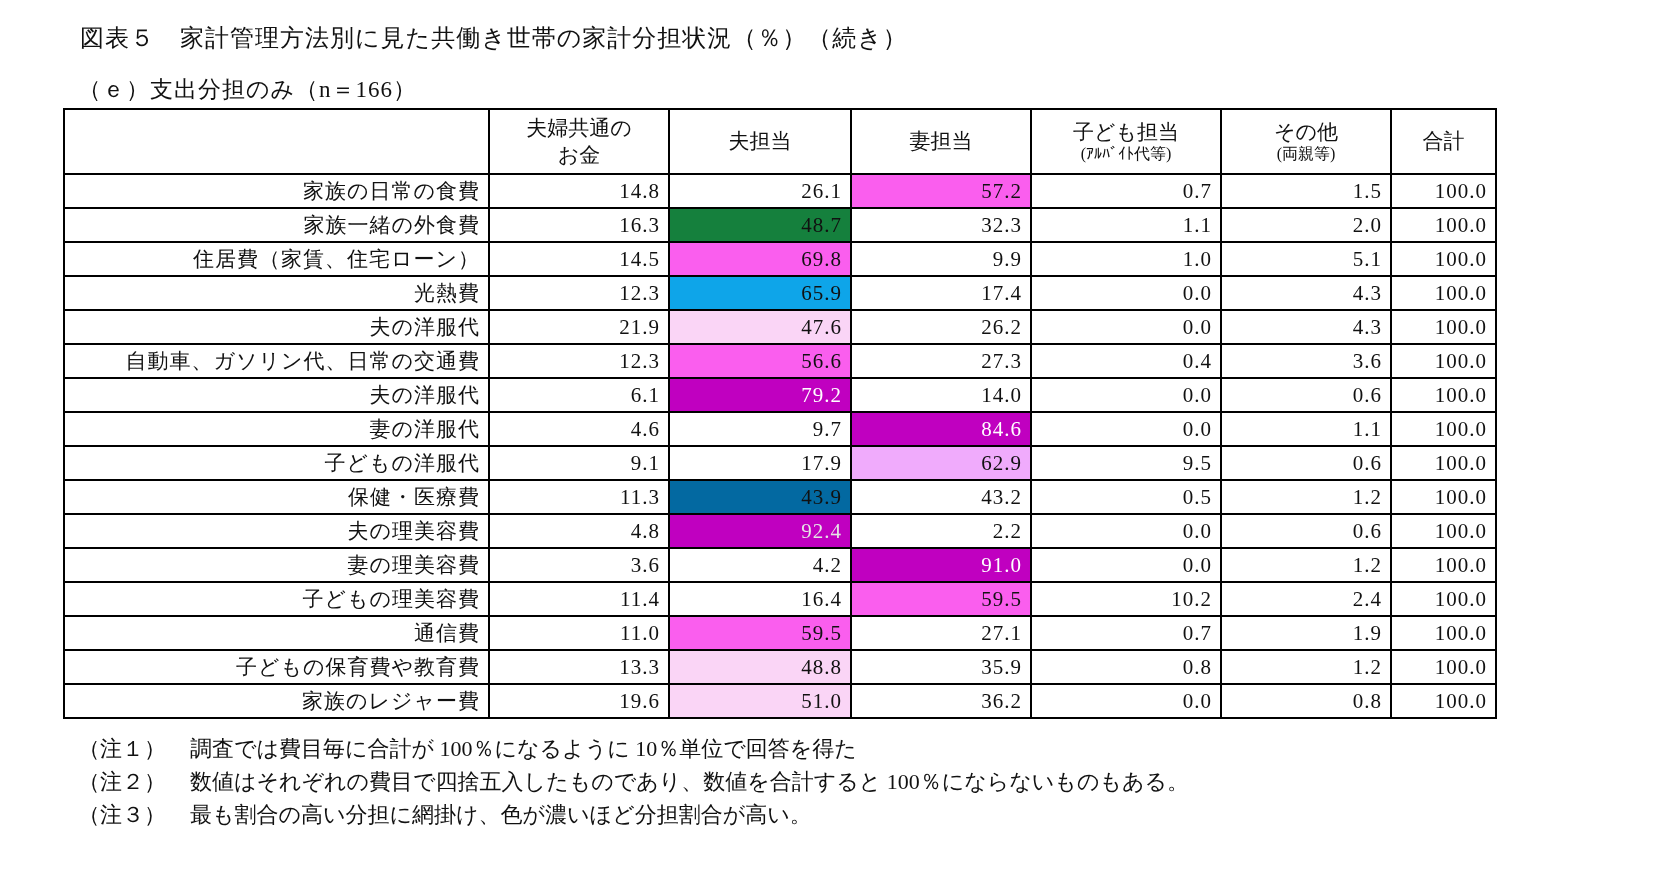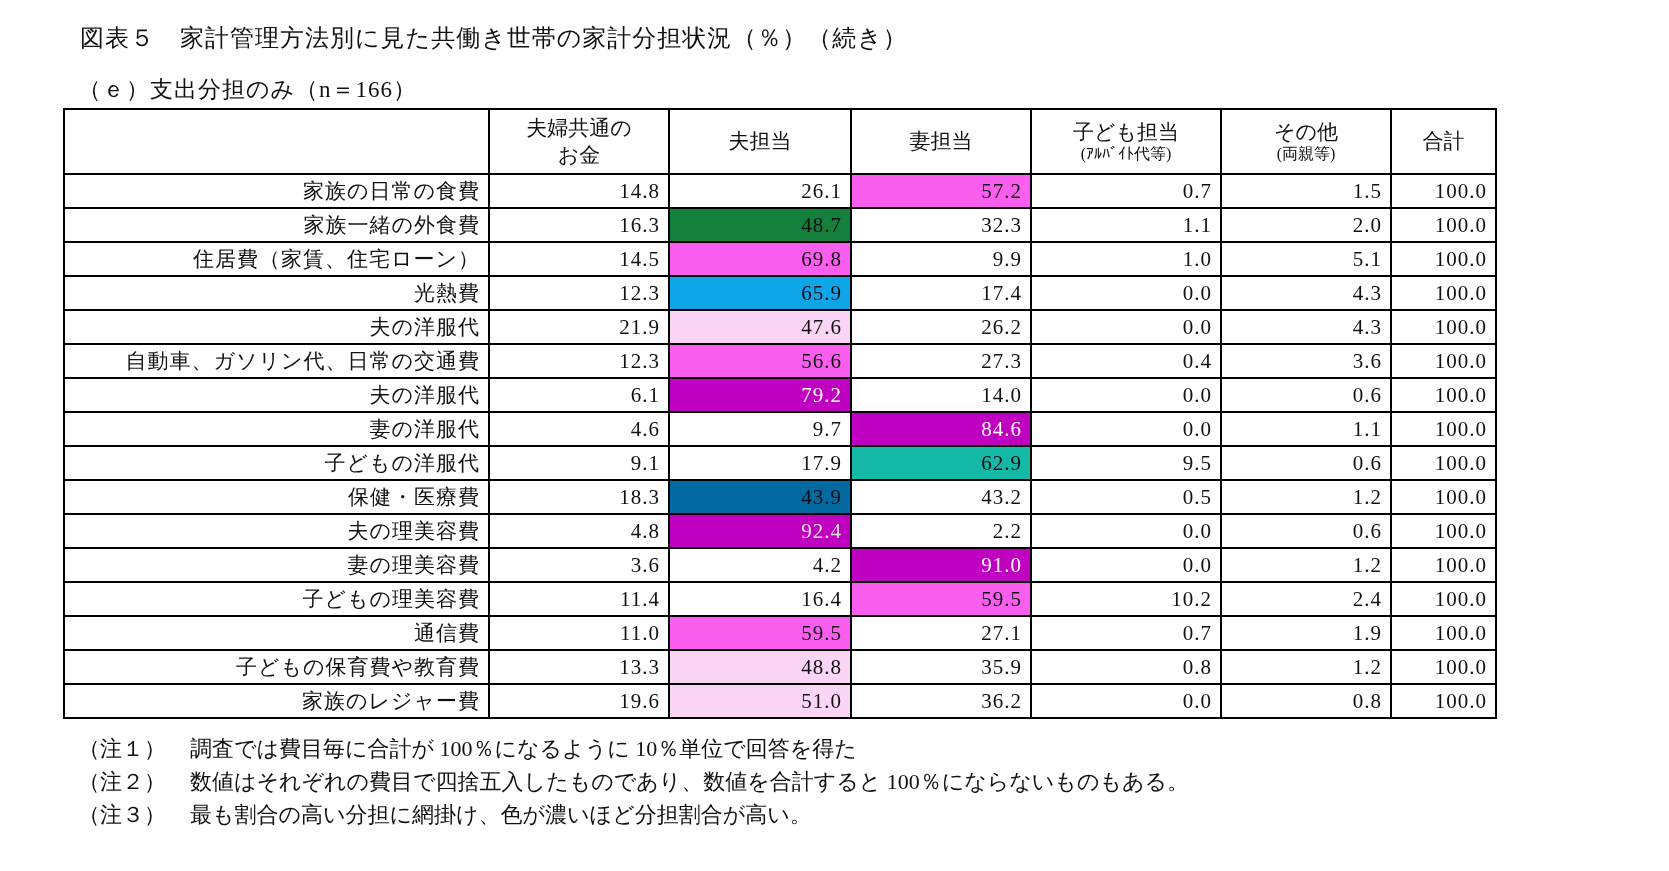--- a/index.html
+++ b/index.html
@@ -185,28 +185,28 @@
           <td class="num">9.7</td>
           <td class="num" style="background: rgb(192, 0, 192); color: rgb(255, 255, 255);">84.6</td>
           <td class="num">0.0</td>
           <td class="num">1.1</td>
           <td class="num">100.0</td>
         </tr>
         <tr>
           <td class="row-label">子どもの洋服代</td>
           <td class="num">9.1</td>
           <td class="num">17.9</td>
-          <td class="num" style="background: #14b8a6;">62.9</td>
+          <td class="num" style="background: #f0abfc;">62.9</td>
           <td class="num">9.5</td>
           <td class="num">0.6</td>
           <td class="num">100.0</td>
         </tr>
         <tr>
           <td class="row-label">保健・医療費</td>
-          <td class="num">18.3</td>
+          <td class="num">11.3</td>
           <td class="num" style="background: #0369a1;">43.9</td>
           <td class="num">43.2</td>
           <td class="num">0.5</td>
           <td class="num">1.2</td>
           <td class="num">100.0</td>
         </tr>
         <tr>
           <td class="row-label">夫の理美容費</td>
           <td class="num">4.8</td>
           <td class="num" style="background: rgb(192, 0, 192); color: #e5e5e5;">92.4</td>

